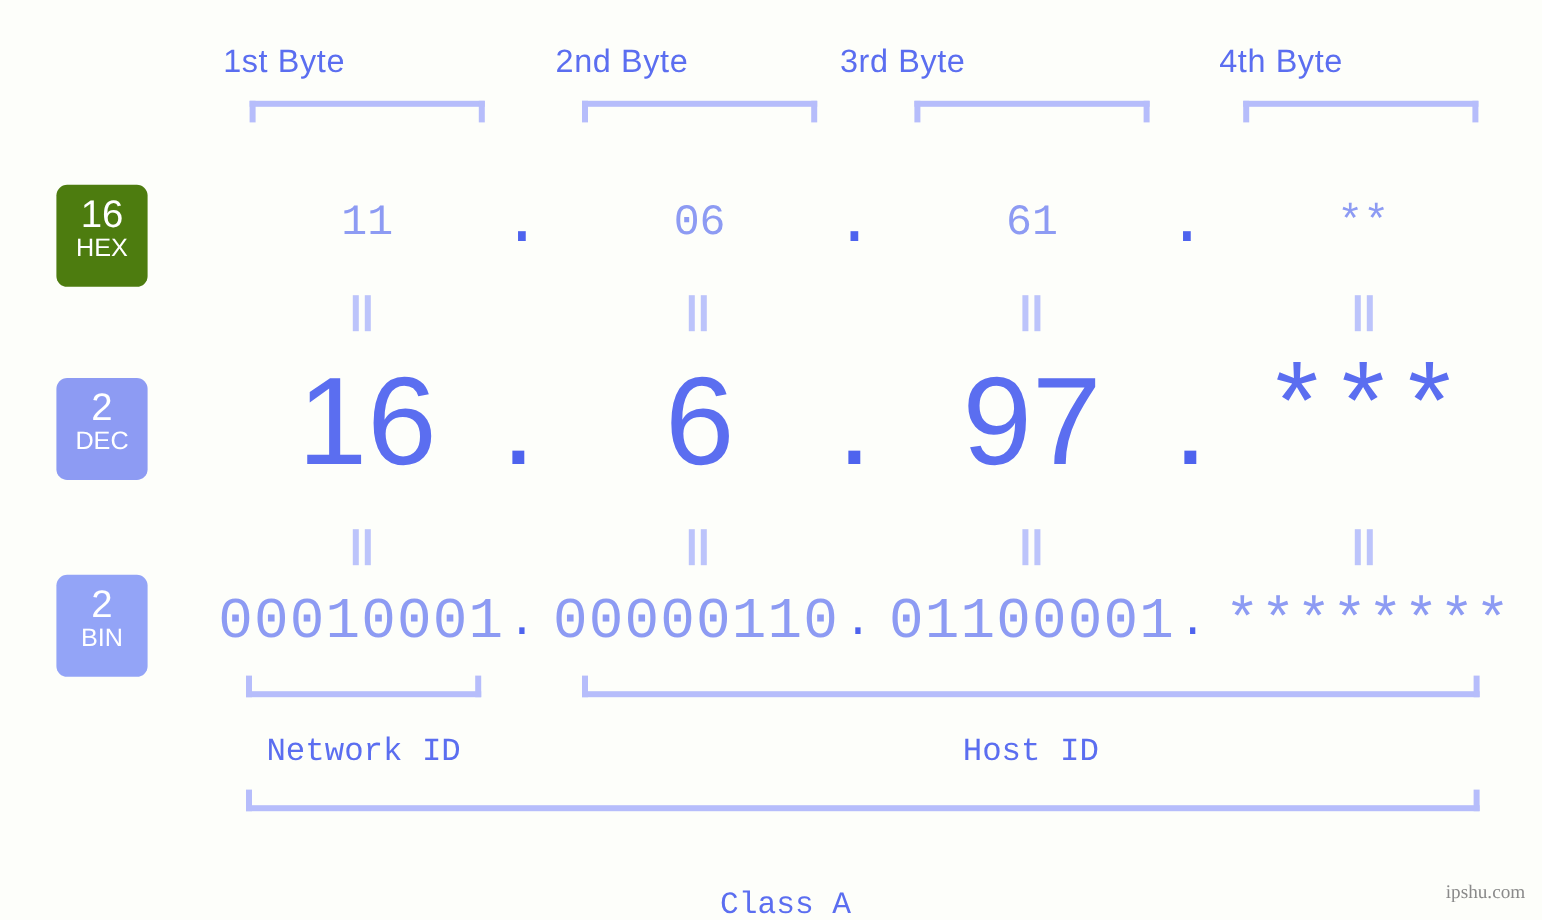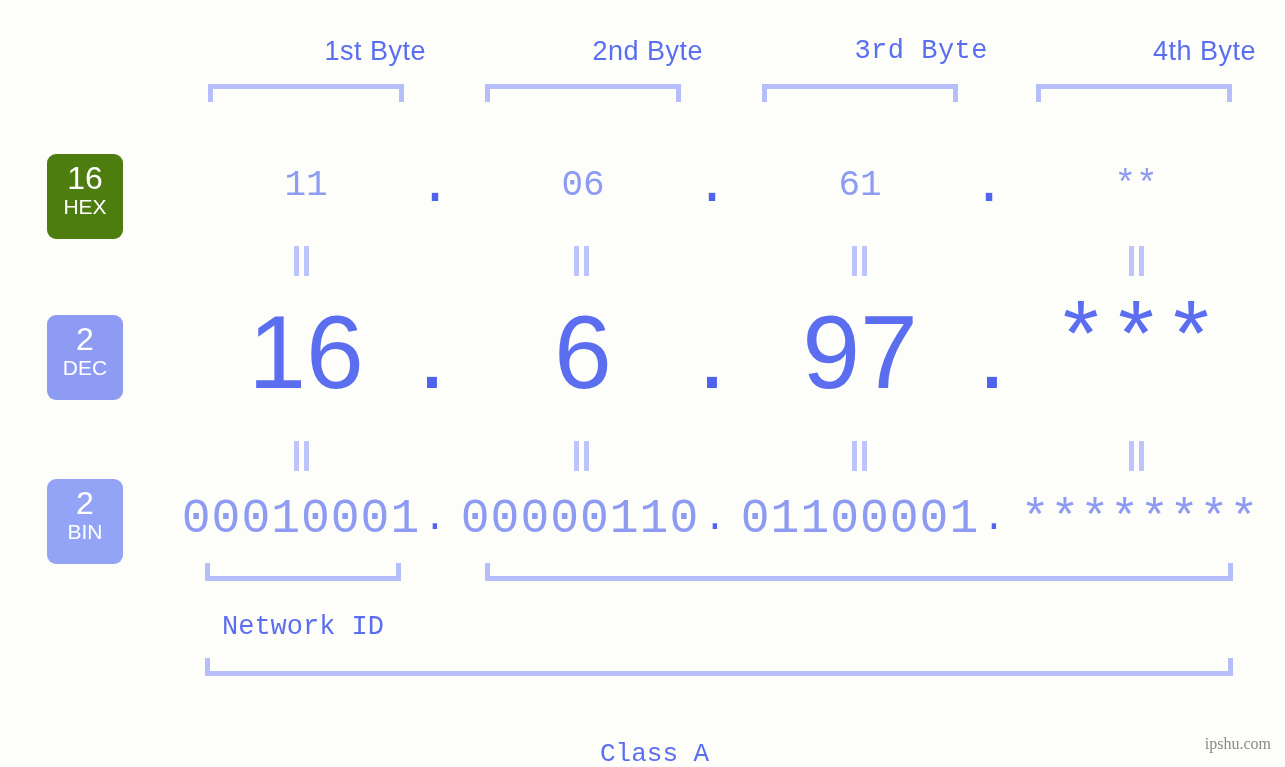--- a/index.html
+++ b/index.html
@@ -19,21 +19,21 @@
   .stage {
     position: absolute;
     left: 0; top: 0;
     width: 1285px;
     height: 767px;
   }
 
   
   .byte-label {
     position: absolute;
-    text-align: right;
+    text-align: left;
     font-family: "Liberation Sans", sans-serif;
     font-size: 27px;
     color: #5b6ef0;
     letter-spacing: 0.5px;
     white-space: nowrap;
     top: 34px;
     line-height: 34px;
   }
 
   
@@ -197,21 +197,21 @@
     letter-spacing: 0px;
   }
 </style>
 </head>
 <body>
 
 <div class="stage">
 
   <div class="byte-label" style="left:186px; width:240px;">1st Byte</div>
   <div class="byte-label" style="left:463px; width:240px;">2nd Byte</div>
-  <div class="byte-label" style="left:748px; width:240px;font-family:Liberation Mono, monospace;">3rd Byte</div>
+  <div class="byte-label" style="left:700px; width:240px;">3rd Byte</div>
   <div class="byte-label" style="left:1016px; width:240px;">4th Byte</div>
 
   <div class="bracket-top" style="left:208px; width:196px;"></div>
   <div class="bracket-top" style="left:485px; width:196px;"></div>
   <div class="bracket-top" style="left:762px; width:196px;"></div>
   <div class="bracket-top" style="left:1036px; width:196px;"></div>
 
   <div class="badge" id="badge-hex">
     <span class="badge-num">16</span>
     <span class="badge-name">HEX</span>
@@ -289,19 +289,20 @@
 
   <div class="val bin-val" style="left:740px; width:240px;">01100001</div>
   <div class="bin-dot" style="left:967px; width:54px;">.</div>
 
   <div class="val bin-val" style="left:1020px; width:240px;">********</div>
 
   <div class="bracket-bottom" style="left:205px; top:563px; width:196px;"></div>
   <div class="bracket-bottom" style="left:485px; top:563px; width:748px;"></div>
 
   <div class="id-label" style="left:183px; top:612px; width:240px;">Network ID</div>
+  <div class="id-label" style="left:739px; top:612px; width:240px;">Host ID</div>
 
   <div class="bracket-bottom" style="left:205px; top:658px; width:1028px;"></div>
   <div class="class-label" style="left:600px; top:695px; width:265px;">Class A</div>
 
   <div id="watermark">ipshu.com</div>
 
 </div>
 
 </body></html>

